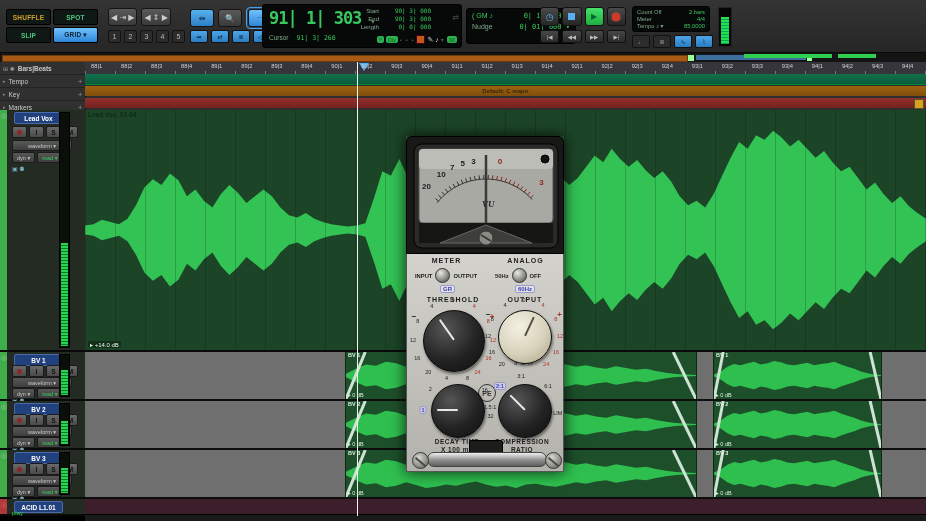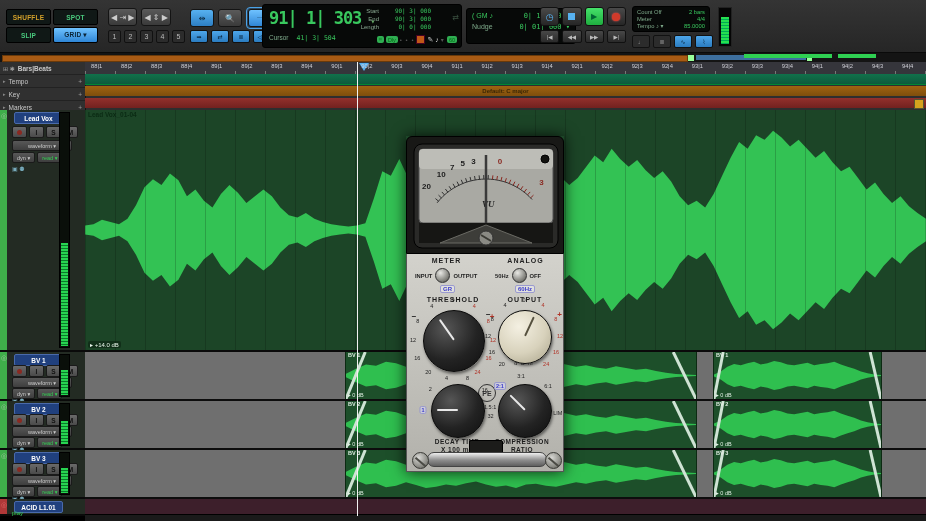--- a/index.html
+++ b/index.html
@@ -224,21 +224,21 @@
         <div class="mini blue">⇄</div>
         <div class="mini blue">≣</div>
         <div class="mini blue">◁▷</div>
         <div class="mini">⌐¬</div>
         <div class="mini">⊸</div>
         <div class="mini">▭</div>
       </div>
 
     <div class="counter-panel">
       <div class="cmain"><span>91| 1| 303</span> <span class="dd">▾</span></div>
-      <div class="ccursor"><span>Cursor</span><b>41| 3| 504</b></div>
+      <div class="ccursor"><span>Cursor</span><b>91| 3| 260</b></div>
       <div class="sel-block">
         <div><span class="lbl">Start</span><span class="val">90| 3| 000</span></div>
         <div><span class="lbl">End</span><span class="val">90| 3| 000</span></div>
         <div><span class="lbl">Length</span><span class="val">0| 0| 000</span></div>
       </div>
       <div class="cside">⇄</div>
       <div class="cic">
         <span class="badge">⌗</span>
         <span class="badge">Dly</span>
         <span class="dot3">• • •</span>

